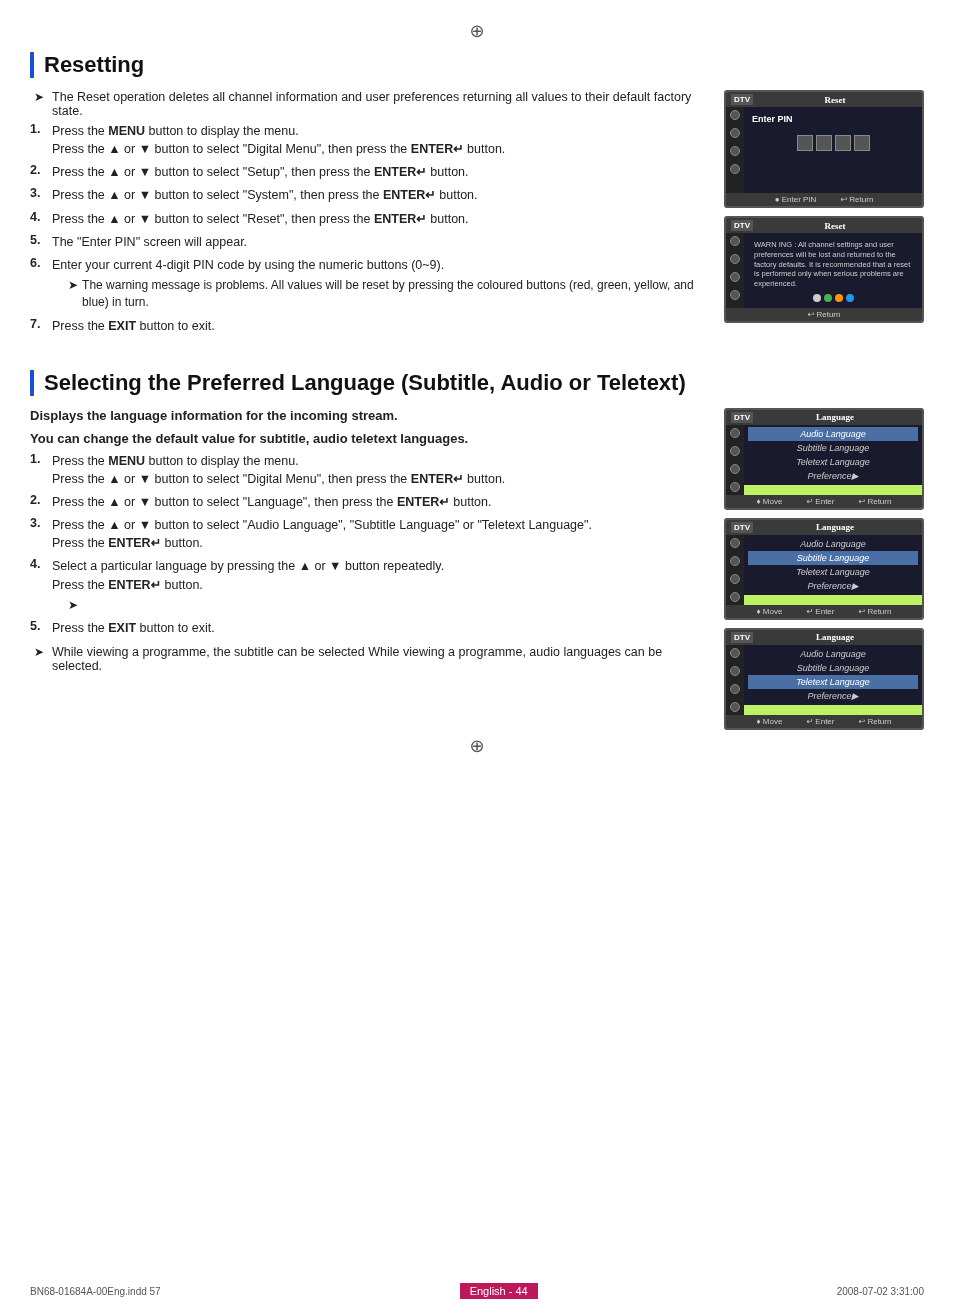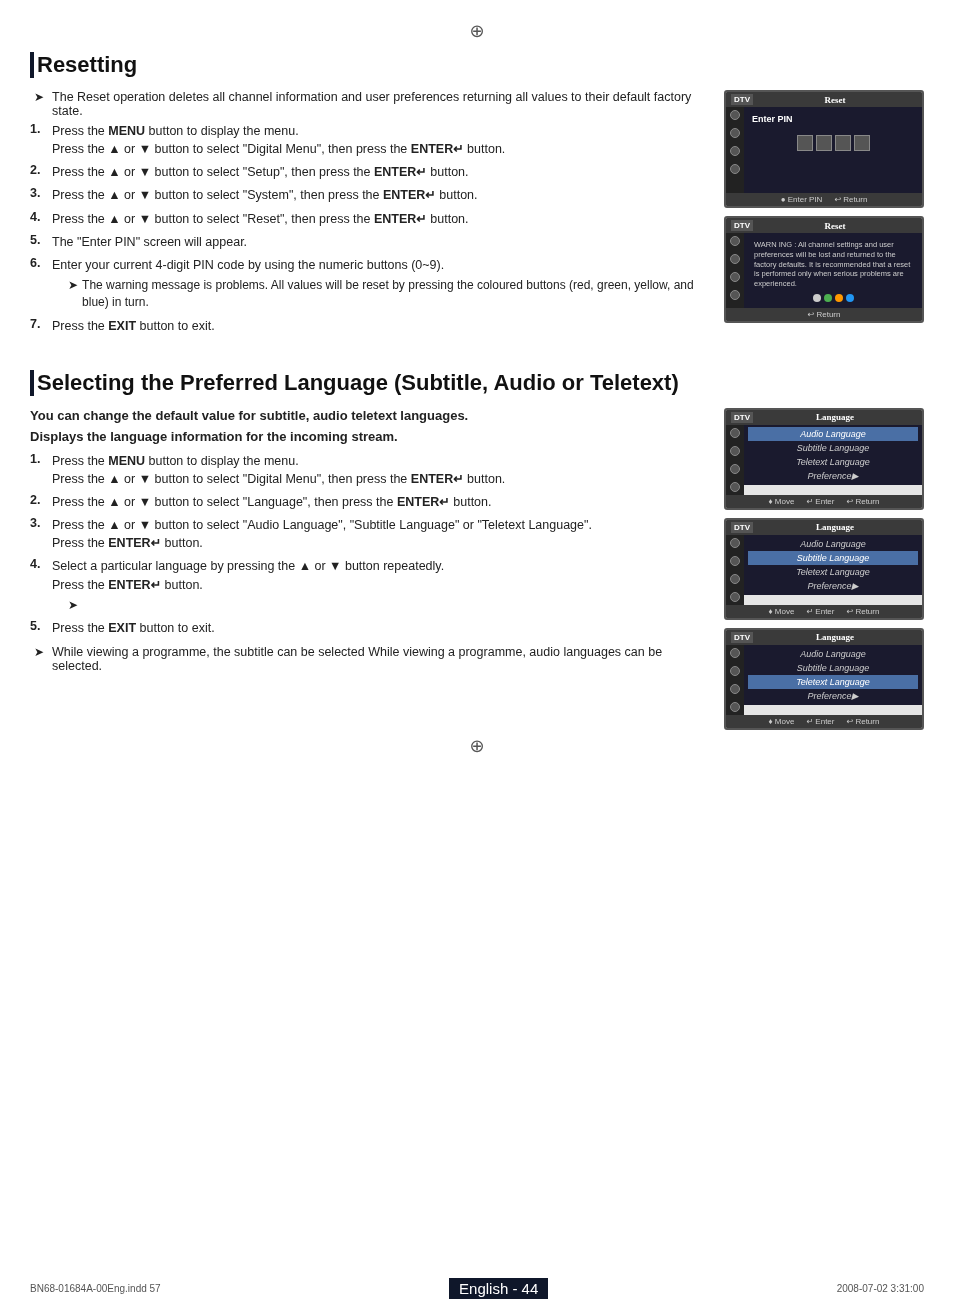--- a/index.html
+++ b/index.html
@@ -99,21 +99,21 @@
     .sub-note {
       display: flex;
       gap: 4px;
       padding-left: 16px;
       margin-top: 3px;
       font-size: 12px;
     }
 
     
     .tv-screen {
-      background: #e5e5e5;
+      background: #bef264;
       border: 2px solid #555;
       border-radius: 3px;
       padding: 0;
       font-size: 10px;
       color: #fff;
       overflow: hidden;
     }
     .tv-header {
       display: flex;
       align-items: center;
@@ -148,21 +148,21 @@
       justify-content: center;
       align-items: center;
       font-style: italic;
     }
     .tv-footer {
       background: #3a3a3a;
       padding: 2px 5px;
       font-size: 8px;
       color: #ccc;
       display: flex;
-      gap: 12px;
+      gap: 24px;
       justify-content: center;
     }
 
     
     .pin-boxes {
       display: flex;
       gap: 3px;
       margin: 8px auto;
       justify-content: center;
     }
@@ -201,38 +201,38 @@
       left: 0;
       right: 0;
       display: flex;
       justify-content: space-between;
       align-items: center;
       padding: 0 30px;
       font-size: 10px;
       color: #555;
     }
     .page-number-badge {
-      background: #0f172a;
+      background: #be185d;
       color: #fff;
       padding: 2px 10px;
-      font-size: 15px;
+      font-size: 11px;
     }
 
     
     .bottom-compass {
       text-align: center;
       font-size: 18px;
       color: #555;
       margin-top: 5px;
     }
 
     
     .left-accent {
-      border-left: 4px solid #0f172a;
-      padding-left: 3px;
+      border-left: 4px solid #1d4ed8;
+      padding-left: 10px;
       margin-bottom: 12px;
     }
 
     .dtv-label {
       background: #555;
       color: #fff;
       font-size: 8px;
       font-weight: bold;
       padding: 1px 3px;
     }
@@ -400,22 +400,22 @@
       </div>
     </div>
   </div>
 
   <div class="left-accent">
     <h2 class="section-title">Selecting the Preferred Language (Subtitle, Audio or Teletext)</h2>
   </div>
 
   <div class="section2-content">
     <div class="text-column">
+      <p class="intro-bold" style="margin-bottom:8px;">Displays the language information for the incoming stream.</p>
       <p class="intro-bold">You can change the default value for subtitle, audio teletext languages.</p>
-      <p class="intro-bold" style="margin-bottom:8px;">Displays the language information for the incoming stream.</p>
 
       <ol class="steps-list">
         <li class="step-item">
           <span class="step-num">1.</span>
           <div class="step-text">
             Press the <b>MENU</b> button to display the menu.<br>
             Press the ▲ or ▼ button to select "Digital Menu", then press the <b>ENTER↵</b> button.
           </div>
         </li>
         <li class="step-item">

